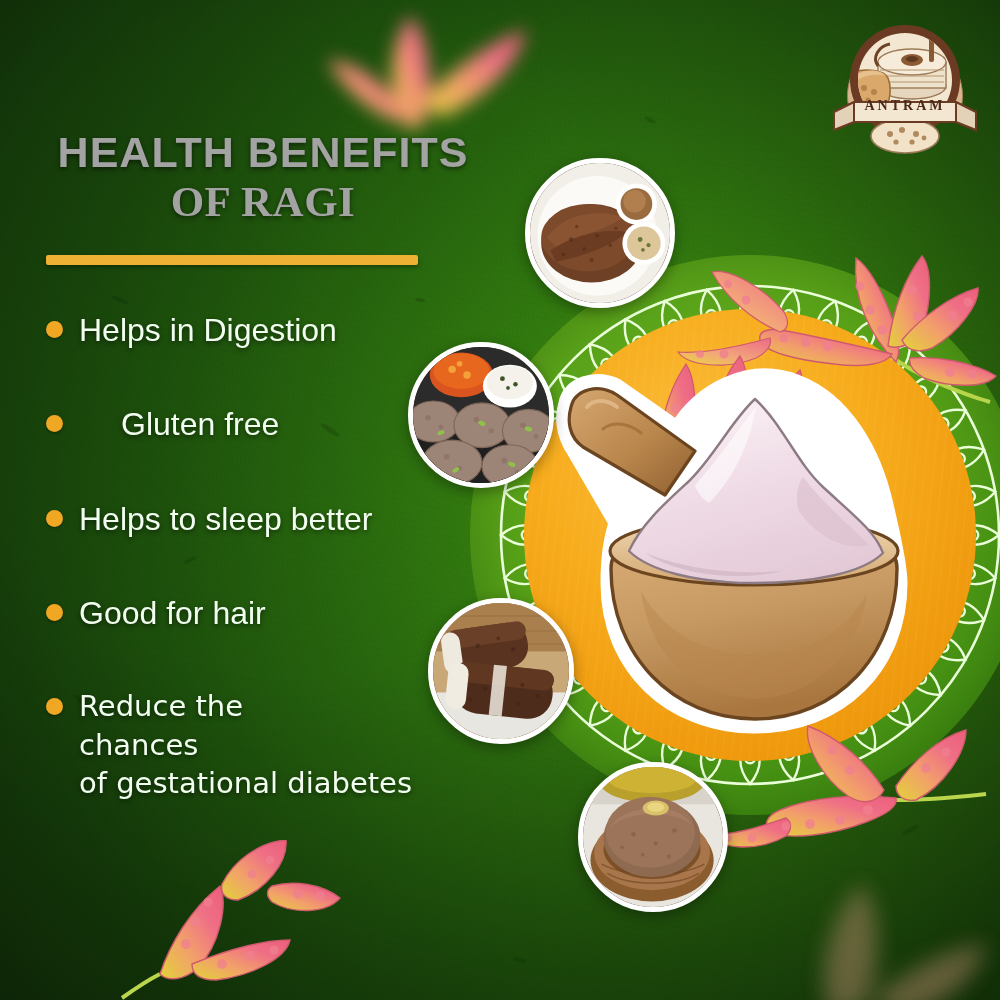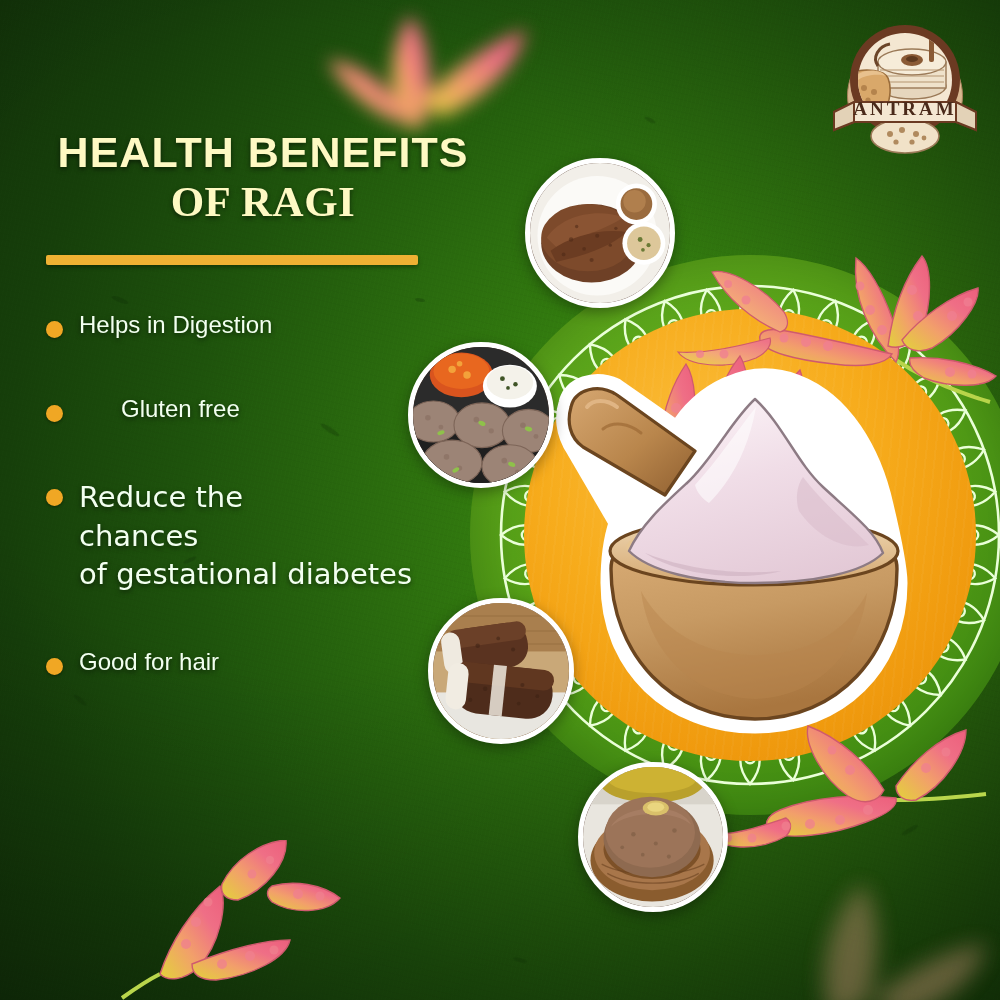--- a/index.html
+++ b/index.html
@@ -48,21 +48,21 @@
     background:radial-gradient(circle at 40% 33%, #fbbe3d 0%, #f7ac1c 40%, #f09a0e 72%, #e08b08 100%);
   }
   .orange-disc::after{
     content:""; position:absolute; inset:0; border-radius:50%; opacity:.25;
     background:repeating-linear-gradient(96deg, rgba(255,255,255,.13) 0 2px, rgba(0,0,0,0) 2px 9px);
   }
 
   
   .headline{
     position:absolute; left:28px; top:128px; width:470px;
-    color:#fef9c3; font-weight:bold; font-size:43px; line-height:1.14;
+    color:#a3a3a3; font-weight:bold; font-size:43px; line-height:1.14;
     letter-spacing:.5px; text-align:center;
     text-shadow:0 2px 5px rgba(0,0,0,.55);
   }
   .headline .l1{ display:block; letter-spacing:1px; }
   .headline .l2{ display:block;font-family:Liberation Serif, serif; }
   .rule{
     position:absolute; left:46px; top:255px; width:372px; height:10px;
     background:#efb133; border-radius:2px;
     box-shadow:0 2px 4px rgba(0,0,0,.35);
   }
@@ -70,42 +70,42 @@
   
   .benefits{ position:absolute; left:46px; top:310px; width:460px; }
   .benefit{ display:flex; align-items:flex-start; margin-bottom:54px; }
   .benefit:last-child{ margin-bottom:0; }
   .dot{
     flex:0 0 auto; width:17px; height:17px; border-radius:50%;
     background:#f0a724; margin-top:11px; margin-right:16px;
     box-shadow:0 1px 3px rgba(0,0,0,.4);
   }
   .btext{
-    color:#f2fff0; font-size:24px; line-height:1.26;
+    color:#f2fff0; font-size:32px; line-height:1.26;
     text-shadow:0 2px 5px rgba(0,0,0,.55);
   }
   .benefit.indent .btext{ padding-left:6px;margin-left:36px; }
   .benefit.alt .btext{ font-family:"DejaVu Sans", sans-serif; font-size:29px; line-height:1.32; }
 
   
   .bubble{
     position:absolute; border-radius:50%; overflow:hidden;
     border:5px solid #ffffff; background:#5a4034;
     box-shadow:0 4px 14px rgba(0,0,0,.35);
   }
   .bubble .inner{ position:absolute; inset:0; }
 
   
   .bowl-wrap{ position:absolute; left:545px; top:355px; width:420px; height:395px; }
 
   
   .logo{ position:absolute; right:20px; top:18px; width:150px; height:145px; }
   .logo-text{
     position:absolute; left:0; right:0; top:80px; text-align:center;
-    color:#4a2a1a; font-size:19px; font-weight:bold; letter-spacing:3px;
+    color:#4a2a1a; font-size:14px; font-weight:bold; letter-spacing:3px;
     font-family:"Liberation Serif", serif;
   }
 
   
   .sprig{ position:absolute; }
   .sprig.blur{ filter:blur(9px); }
   .sprig.blur2{ filter:blur(11px); opacity:.9; }
 </style>
 </head>
 <body>
@@ -527,33 +527,37 @@
     <div class="benefit">
       <span class="dot"></span>
       <span class="btext">Helps in Digestion</span>
     </div>
 
     <div class="benefit indent">
       <span class="dot"></span>
       <span class="btext">Gluten free</span>
     </div>
 
+    <div class="benefit">
+      <span class="dot"></span>
+      <span class="btext">Helps to sleep better</span>
+    </div>
+
+    <div class="benefit">
+      <span class="dot"></span>
+      <span class="btext">Good for hair</span>
+    </div>
 
     <div class="benefit alt">
       <span class="dot"></span>
       <span class="btext">
         <span>Reduce the</span><br>
         <span>chances</span><br>
         <span>of gestational diabetes</span>
       </span>
-    </div>
-
-    <div class="benefit">
-      <span class="dot"></span>
-      <span class="btext">Good for hair</span>
     </div>
   </div>
 
   <div class="logo">
     <svg viewBox="0 0 150 145" width="150" height="145">
       <defs>
         <clipPath id="badgeClip">
             <circle cx="75" cy="62" r="47"></circle>
           </clipPath>
       </defs>

